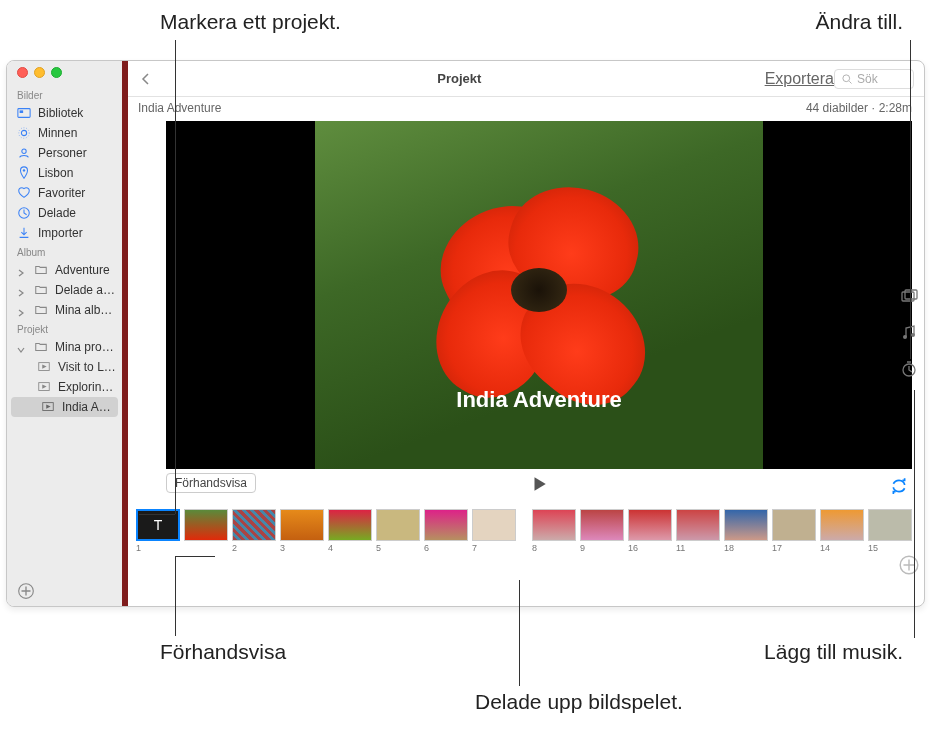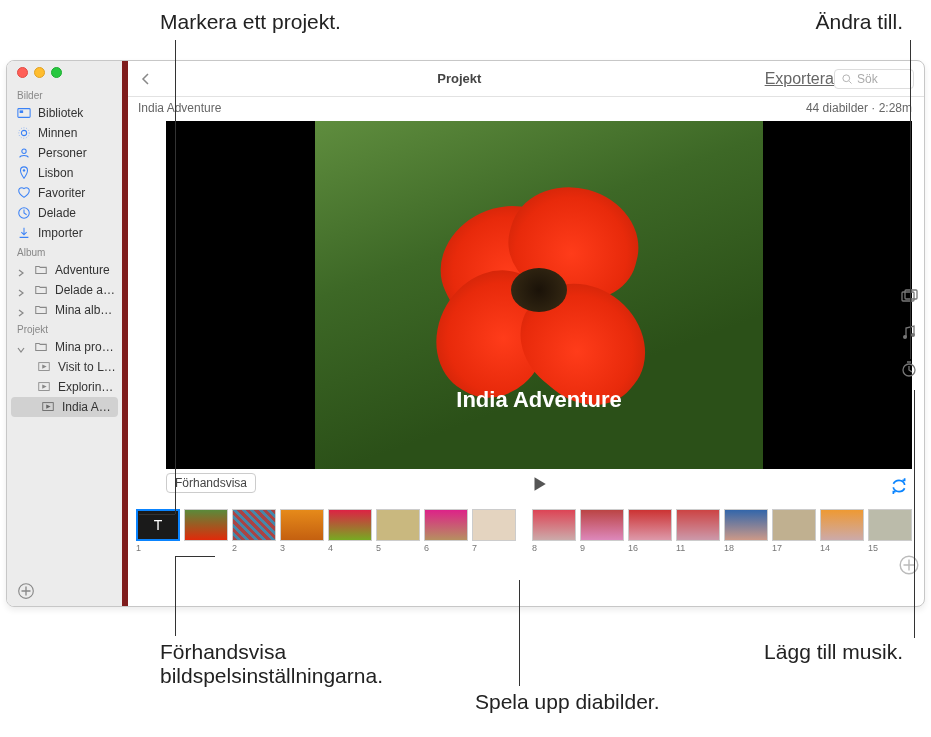--- a/index.html
+++ b/index.html
@@ -261,23 +261,22 @@
 }
 
 </style>
 </head>
 <body>
 
 <div class="callout" style="left:160px; top:10px;">Markera ett projekt.</div>
 <div class="callout" style="right:28px; top:10px; text-align:right;">Ändra till.</div>
 <div class="callout" style="left:160px; top:640px;">
   <div>Förhandsvisa</div>
-  <div>bildspelsinställningarna.</div>
 </div>
-<div class="callout" style="left:475px; top:690px;">Spela upp diabilder.</div>
+<div class="callout" style="left:475px; top:690px;">Delade upp bildspelet.</div>
 <div class="callout" style="right:28px; top:640px; text-align:center;">Lägg till musik.</div>
 
 <div class="callout-line" style="left:175px; top:40px; width:1px; height:474px;"></div>
 <div class="callout-line" style="left:139px; top:514px; width:36px; height:1px;"></div>
 
 <div class="callout-line" style="left:910px; top:40px; width:1px; height:319px;"></div>
 <div class="callout-line" style="left:914px; top:390px; width:1px; height:248px;"></div>
 
 <div class="callout-line" style="left:175px; top:556px; width:1px; height:80px;"></div>
 <div class="callout-line" style="left:175px; top:556px; width:40px; height:1px;"></div>

